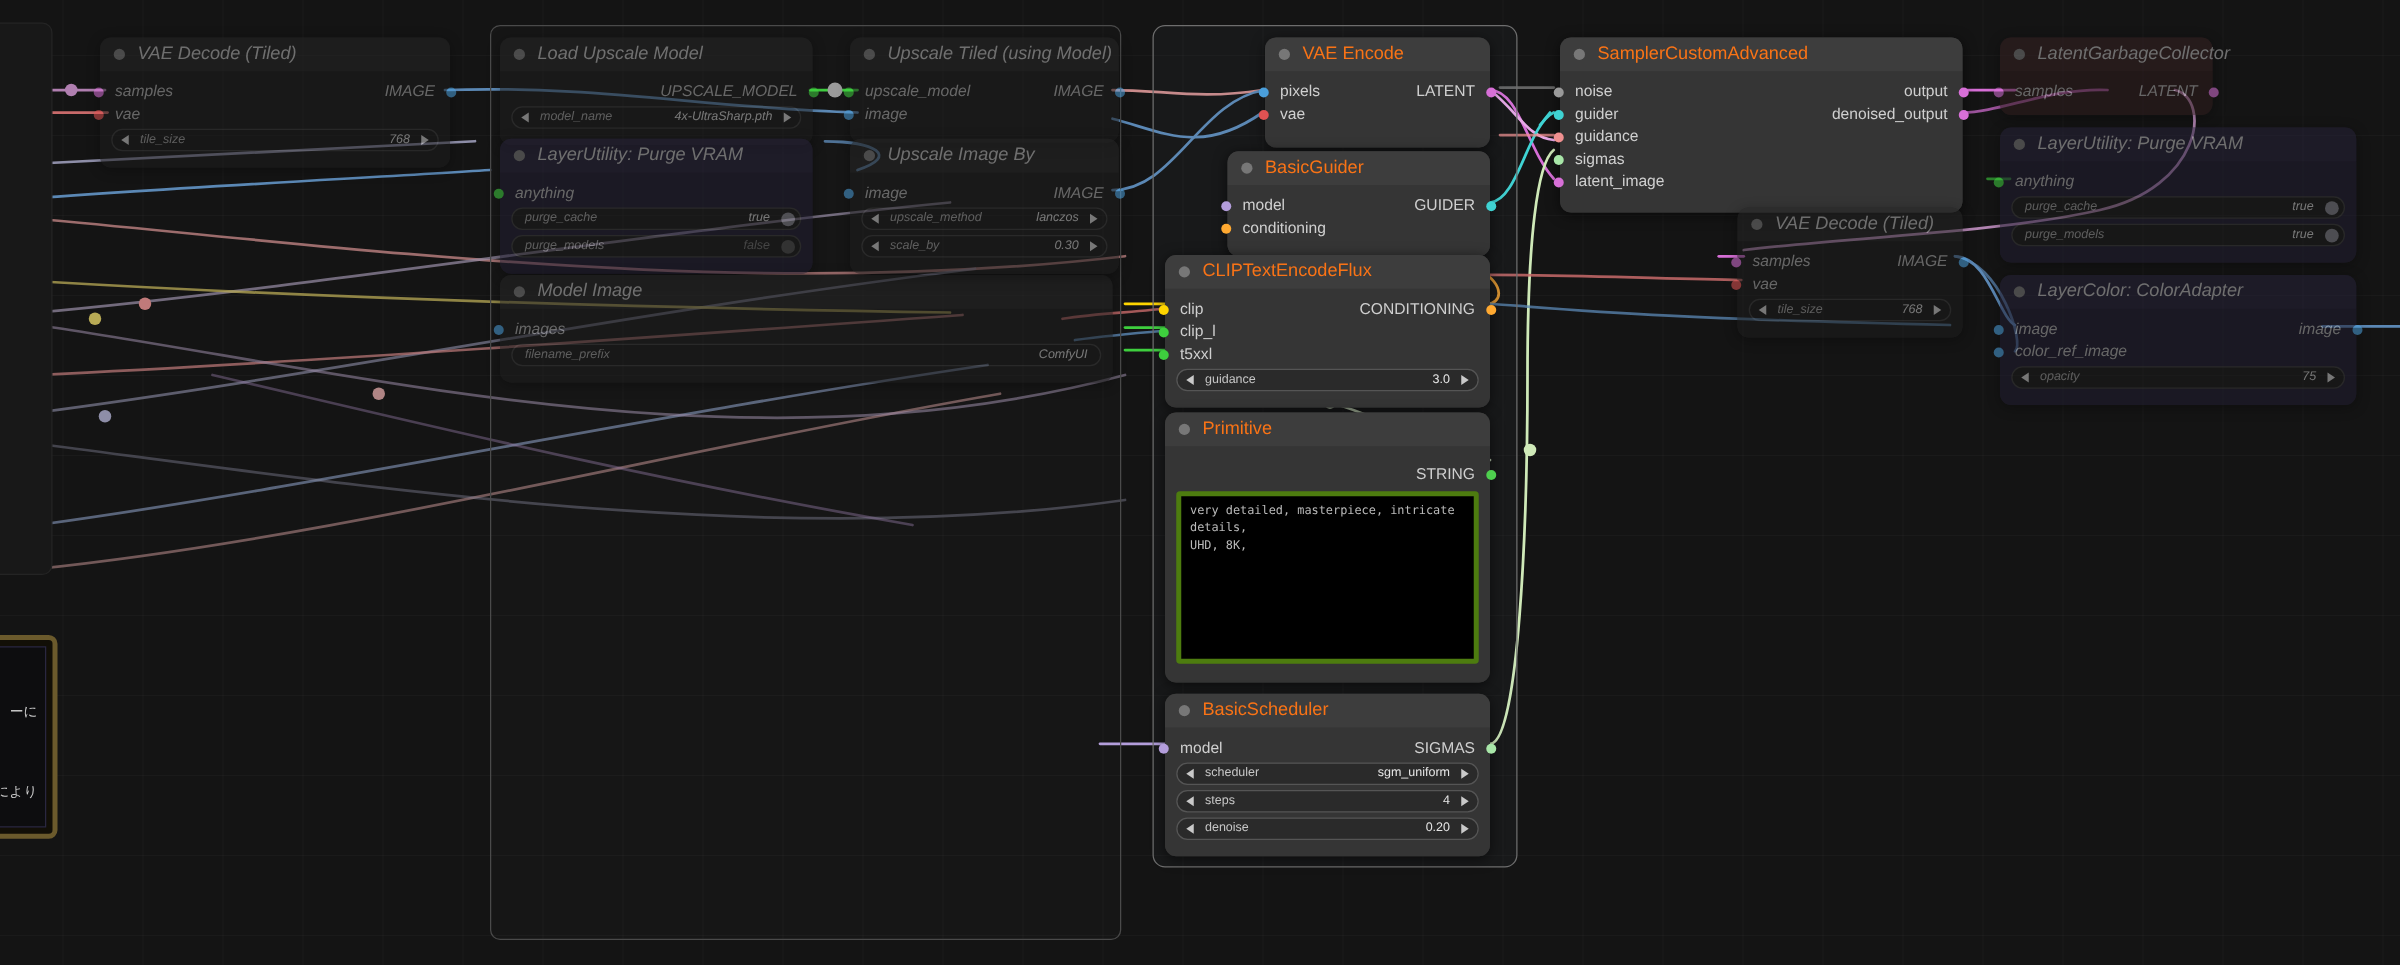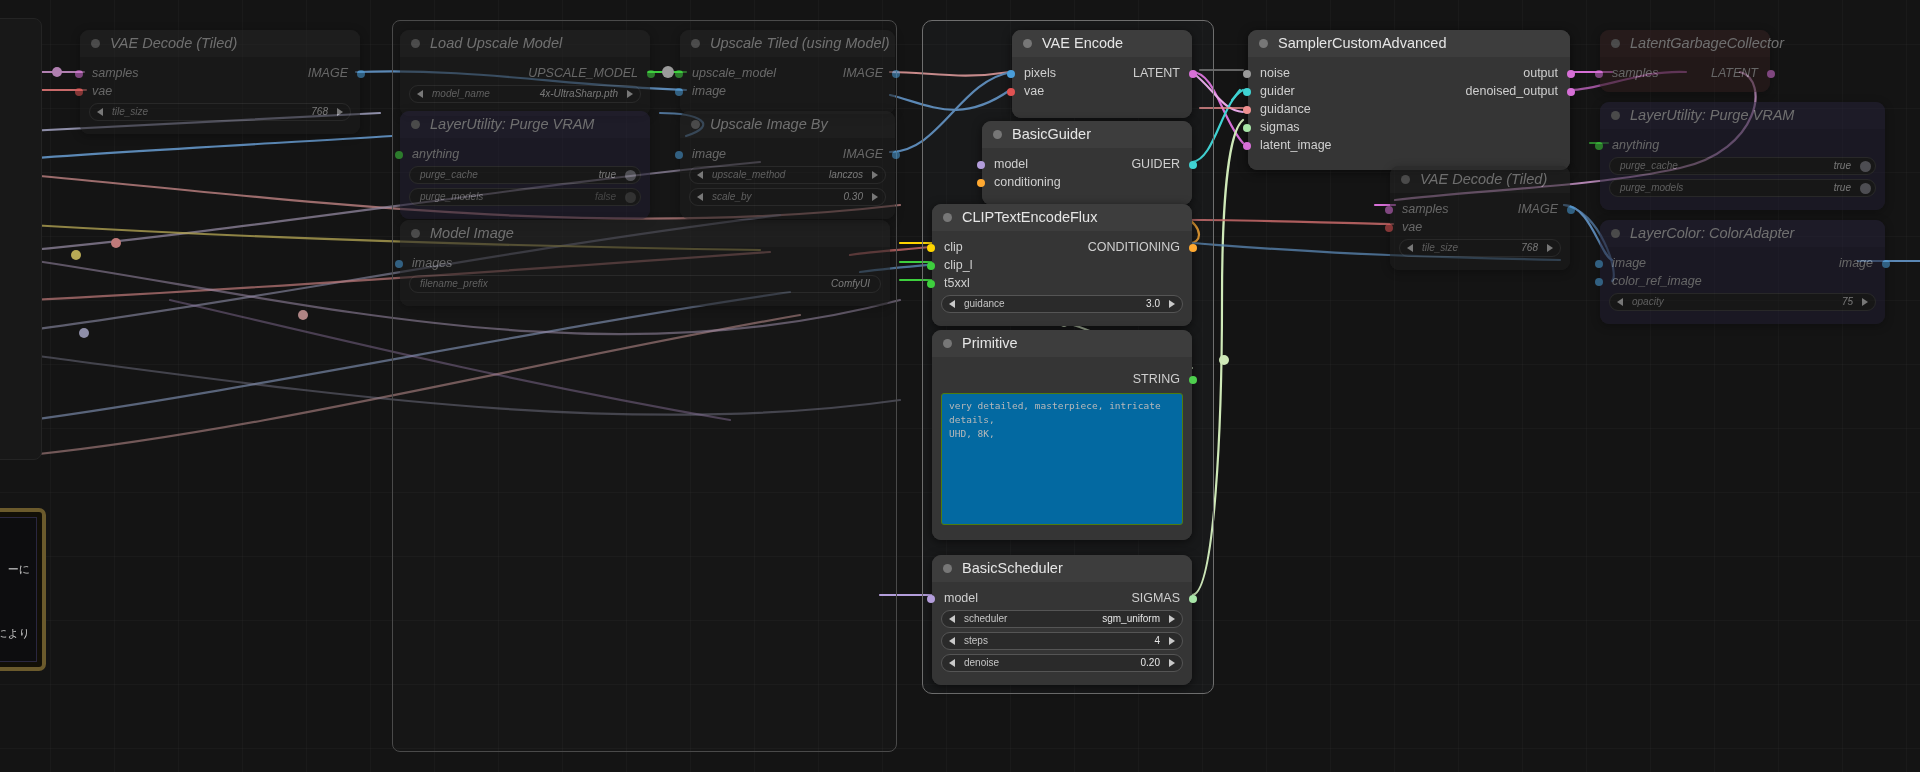--- a/index.html
+++ b/index.html
@@ -76,36 +76,36 @@
   .widget.toggle .wl{left:10px;}
   .widget.toggle .wv{right:24px;}
   .widget.toggle .knob{position:absolute;right:4px;top:2.5px;width:11px;height:11px;border-radius:50%;background:#7d7d85;}
   .widget.toggle.off .knob{background:#4a4a4a;}
   .widget.toggle.off .wv{color:#6d6d6d;}
   .widget.plain .wl{left:10px;}
   .widget.plain .wv{right:10px;}
 
   .textarea{
     margin:6px 9px;height:120px;
-    background:#0369a1;border:1px solid #4d7c0f;border-radius:3px;
+    background:#000000;border:4px solid #4d7c0f;border-radius:3px;
     font-family:"DejaVu Sans Mono", monospace;font-size:9.5px;color:#b9b9b9;
     padding:5px 7px;white-space:pre-wrap;line-height:1.45;overflow:hidden;
   }
 
   
   .node.purple .title{background:#262238;}
   .node.purple .body{background:#201d30;}
   .node.purple{background:#201d30;}
   
   .node.maroon .title{background:#352122;}
   .node.maroon .body{background:#2e1c1d;}
   .node.maroon{background:#2e1c1d;}
   
   .node.active{background:#353535;}
-  .node.active .title{background:#3d3d3d;color:#e5e5e5;}
+  .node.active .title{background:#3d3d3d;color:#f97316;}
   .node.active .body{background:#353535;}
   .node.active .slot .lname,.node.active .slot .rname{color:#cfcfcf;}
   .node.active .widget{background:#2a2a2a;border-color:#555;}
   .node.active .widget .wl{color:#c6c6c6;}
   .node.active .widget .wv{color:#e6e6e6;}
 
   
   .group-box{
     position:absolute;border:1px solid #4a4a4a;border-radius:8px;
     background:rgba(255,255,255,0.013);

